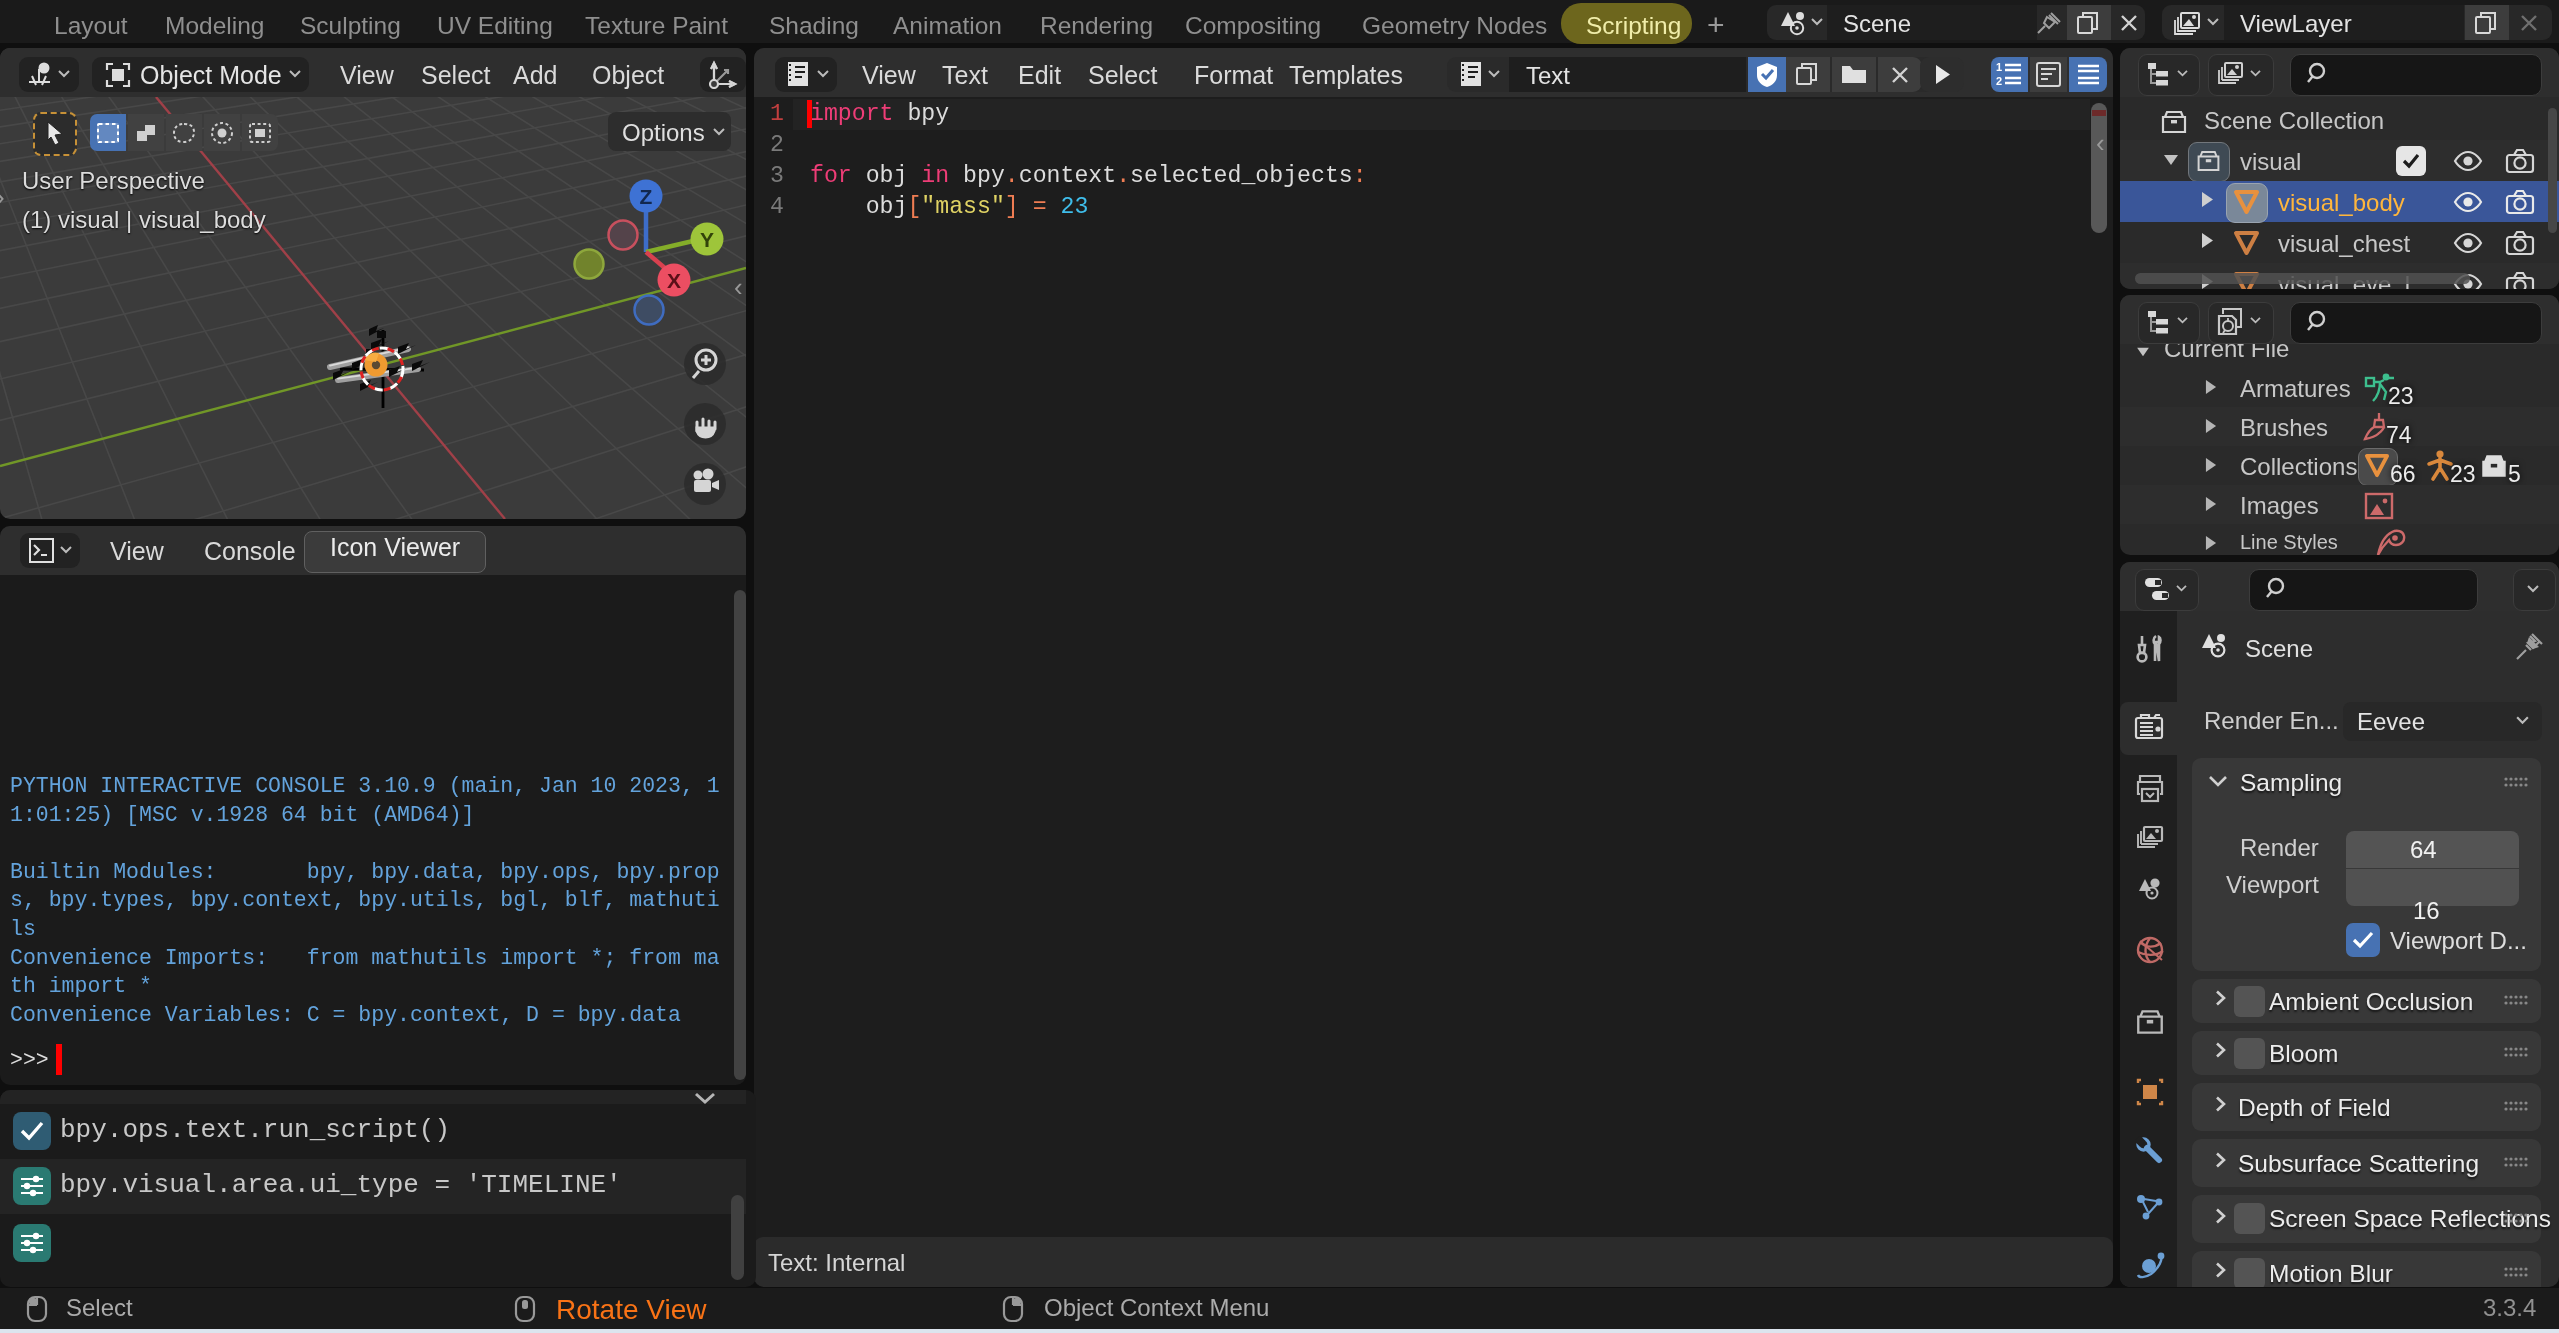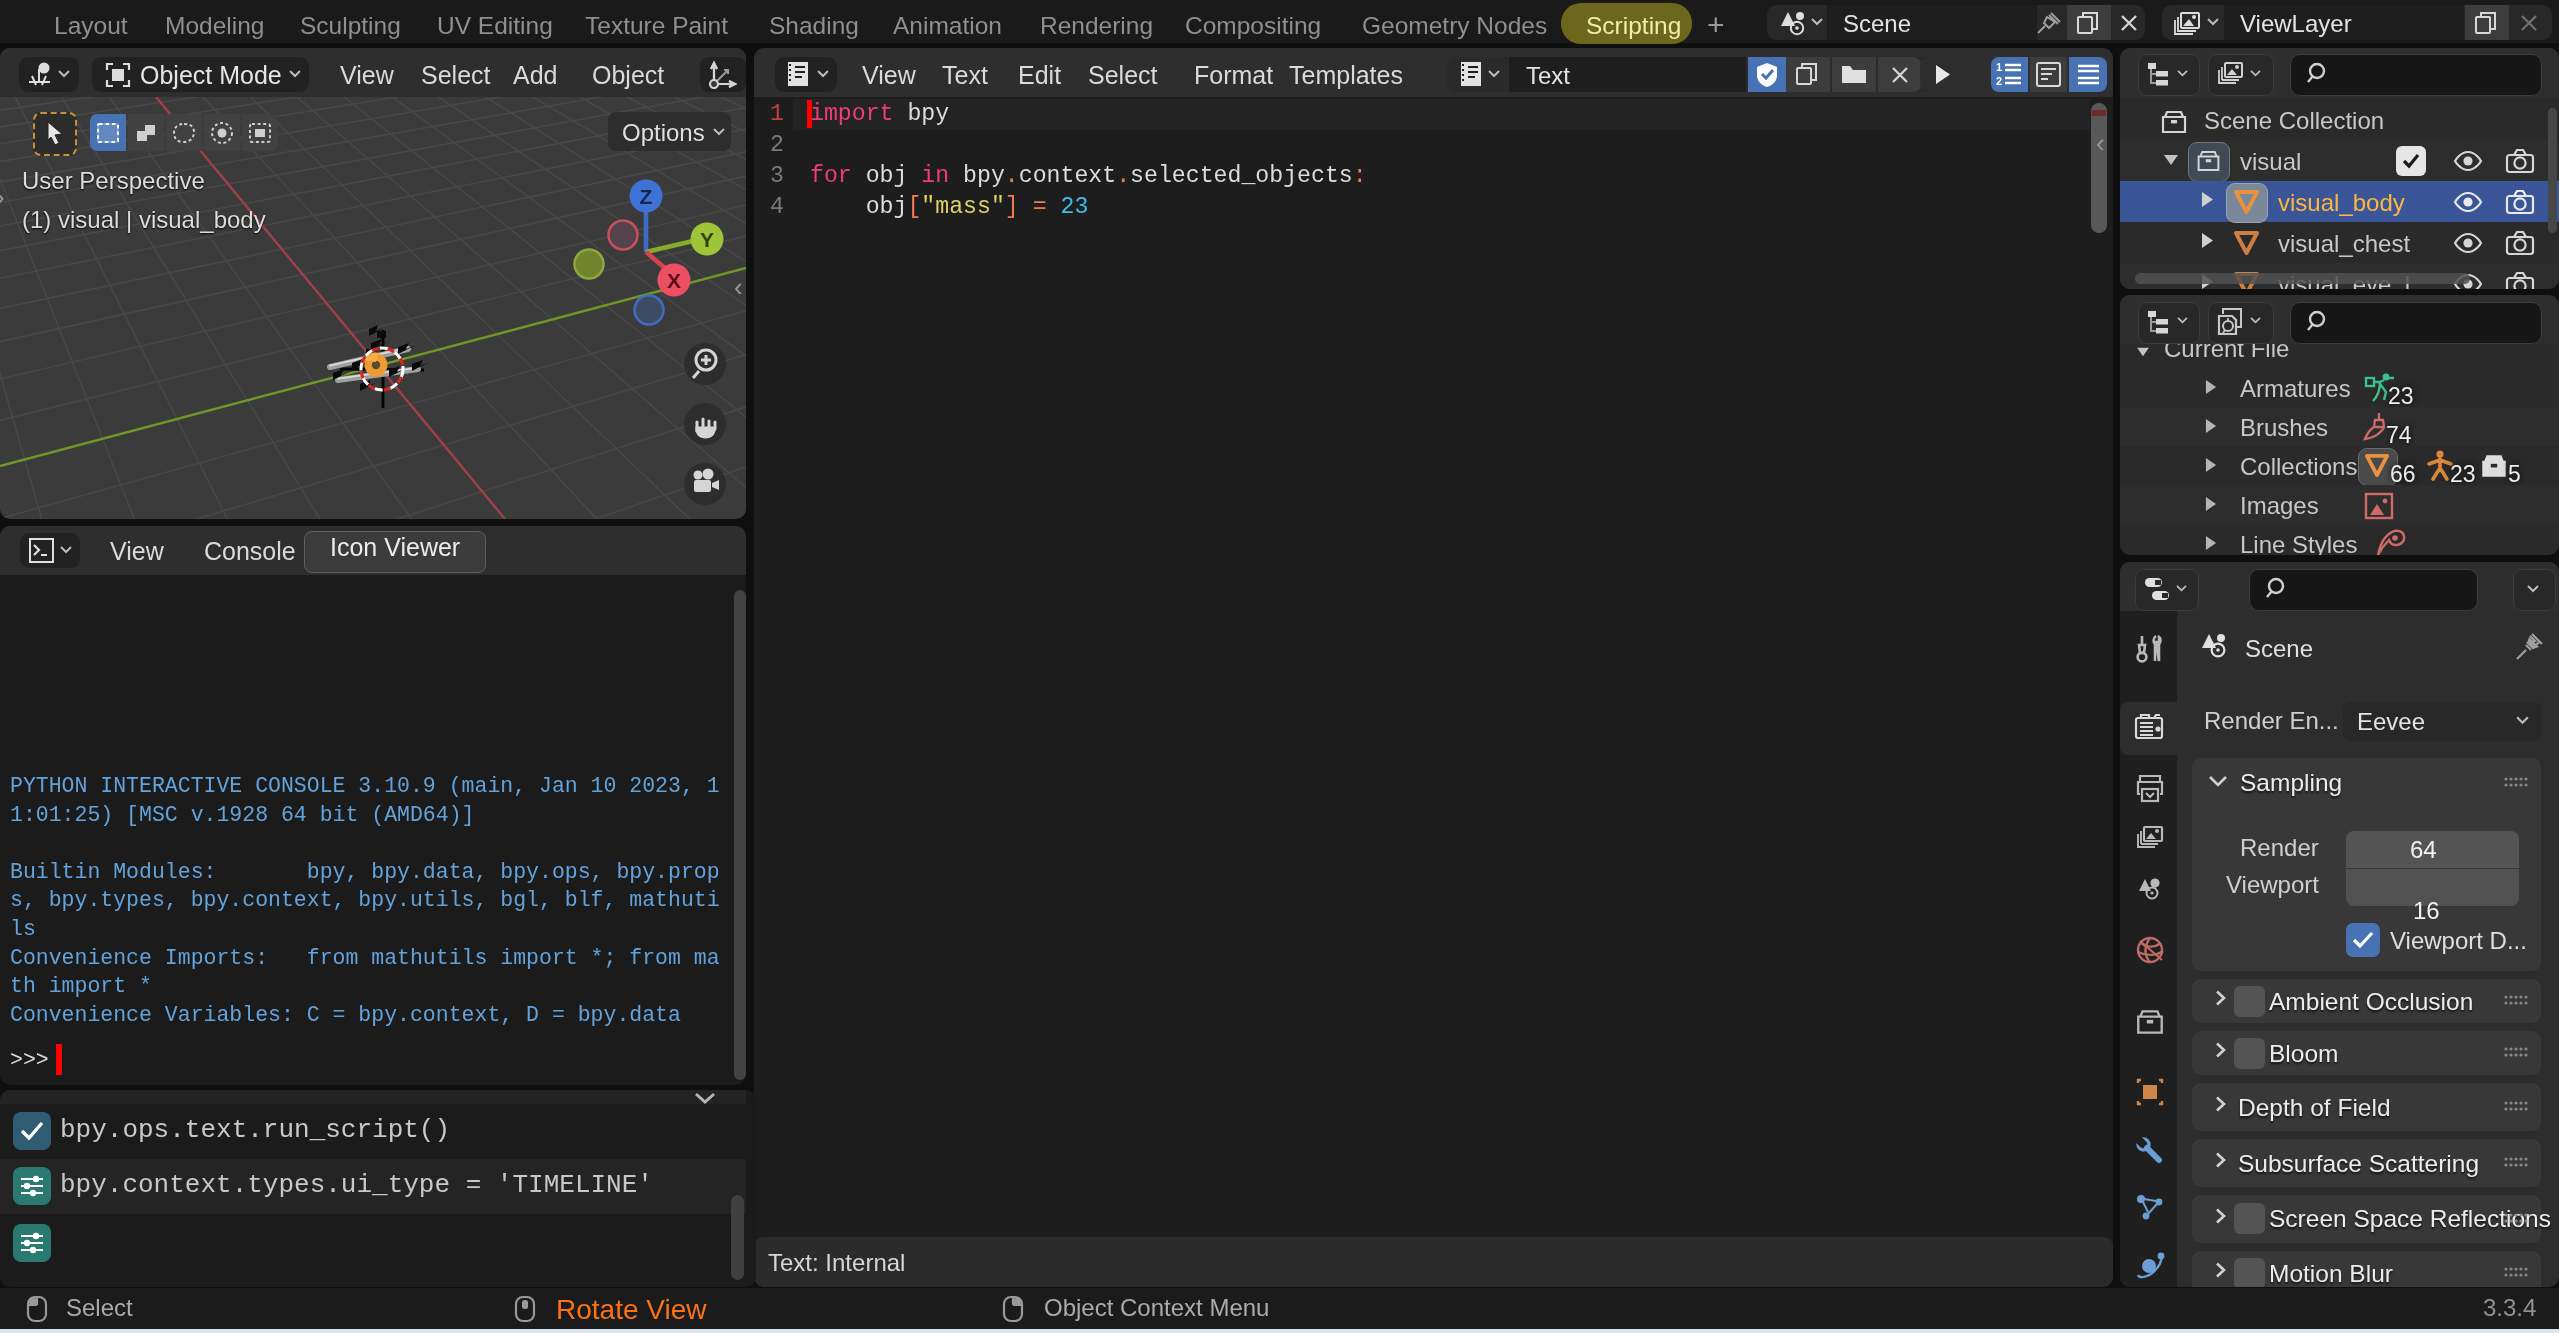--- a/index.html
+++ b/index.html
@@ -422,21 +422,21 @@
   <div class="abs" style="left:0;top:69px;width:746px;height:55px;background:#242424;"></div>
   <div class="abs" style="left:13px;top:77px;width:38px;height:38px;background:#2a7a72;border-radius:8px;"></div>
   <svg class="abs" style="left:17px;top:81px" width="30" height="30" viewBox="0 0 30 30" stroke="#fff" stroke-width="2.2" fill="#fff">
       <line x1="4" y1="8" x2="26" y2="8" fill="none"></line>
       <line x1="4" y1="15" x2="26" y2="15" fill="none"></line>
       <line x1="4" y1="22" x2="26" y2="22" fill="none"></line>
       <circle cx="19" cy="8" r="3.2" stroke="none"></circle>
       <circle cx="10" cy="15" r="3.2" stroke="none"></circle>
       <circle cx="16" cy="22" r="3.2" stroke="none"></circle>
     </svg>
-  <span class="abs mono" style="left:60px;top:80px;font-size:26px;color:#c8c8c8;">bpy.context.types.ui_type = 'TIMELINE'</span>
+  <span class="abs mono" style="left:60px;top:80px;font-size:26px;color:#c8c8c8;">bpy.visual.area.ui_type = 'TIMELINE'</span>
   <div class="abs" style="left:0;top:124px;width:746px;height:73px;"></div>
   <div class="abs" style="left:13px;top:134px;width:38px;height:38px;background:#2a7a72;border-radius:8px;"></div>
   <svg class="abs" style="left:17px;top:138px" width="30" height="30" viewBox="0 0 30 30" stroke="#fff" stroke-width="2.2" fill="#fff">
       <line x1="4" y1="8" x2="26" y2="8" fill="none"></line>
       <line x1="4" y1="15" x2="26" y2="15" fill="none"></line>
       <line x1="4" y1="22" x2="26" y2="22" fill="none"></line>
       <circle cx="19" cy="8" r="3.2" stroke="none"></circle>
       <circle cx="10" cy="15" r="3.2" stroke="none"></circle>
       <circle cx="16" cy="22" r="3.2" stroke="none"></circle>
     </svg>
@@ -643,21 +643,21 @@
   <span class="abs" style="left:120px;top:197px;font-size:24px;color:#c7c7c7;">Images</span>
   <svg class="abs" style="left:243px;top:196px" width="32" height="30" viewBox="0 0 32 30" fill="none" stroke="#cd6a6a" stroke-width="2.4">
       <rect x="3" y="3" width="26" height="24"></rect>
       <circle cx="22" cy="10" r="2.4" fill="#cd6a6a" stroke="none"></circle>
       <path d="M7 24 L14 13 L21 24 Z" fill="#cd6a6a" stroke="none"></path>
     </svg>
   <div class="abs" style="left:0;top:229px;width:439px;height:31px;"></div>
   <svg class="abs" style="left:85px;top:240px" width="12" height="16" viewBox="0 0 13 17">
       <path d="M1 1 L12 8.5 L1 16 Z" fill="#b5b5b5"></path>
     </svg>
-  <span class="abs" style="left:120px;top:236px;font-size:24px;color:#c7c7c7;text-decoration:underline;">Line Styles</span>
+  <span class="abs" style="left:120px;top:236px;font-size:20px;color:#c7c7c7;">Line Styles</span>
   <svg class="abs" style="left:254px;top:232px" width="34" height="32" viewBox="0 0 34 32" fill="none" stroke="#cd6a6a" stroke-width="2.4">
       <path d="M4 28 C6 18 10 9 18 5 C23 2.5 29 4 30 9 C31 14 27 18 22 18 C18 18 16 16 15 13 C11 17 7 22 4 28 Z"></path>
       <circle cx="21" cy="11" r="2.8" fill="#cd6a6a" stroke="none"></circle>
     </svg>
 </div>
 <div class="area" style="left:2120px;top:562px;width:439px;height:725px;background:#2d2d2d;">
   <div class="abs" style="left:0;top:49px;width:57px;height:676px;background:#1f1f1f;"></div>
   <div class="hdr" style="height:49px;"></div>
   <div class="wid" style="left:15px;top:7px;width:62px;height:40px;background:#282828;border:1px solid #3c3c3c;"></div>
   <svg class="abs" style="left:23px;top:13px" width="28" height="28" viewBox="0 0 28 28">

